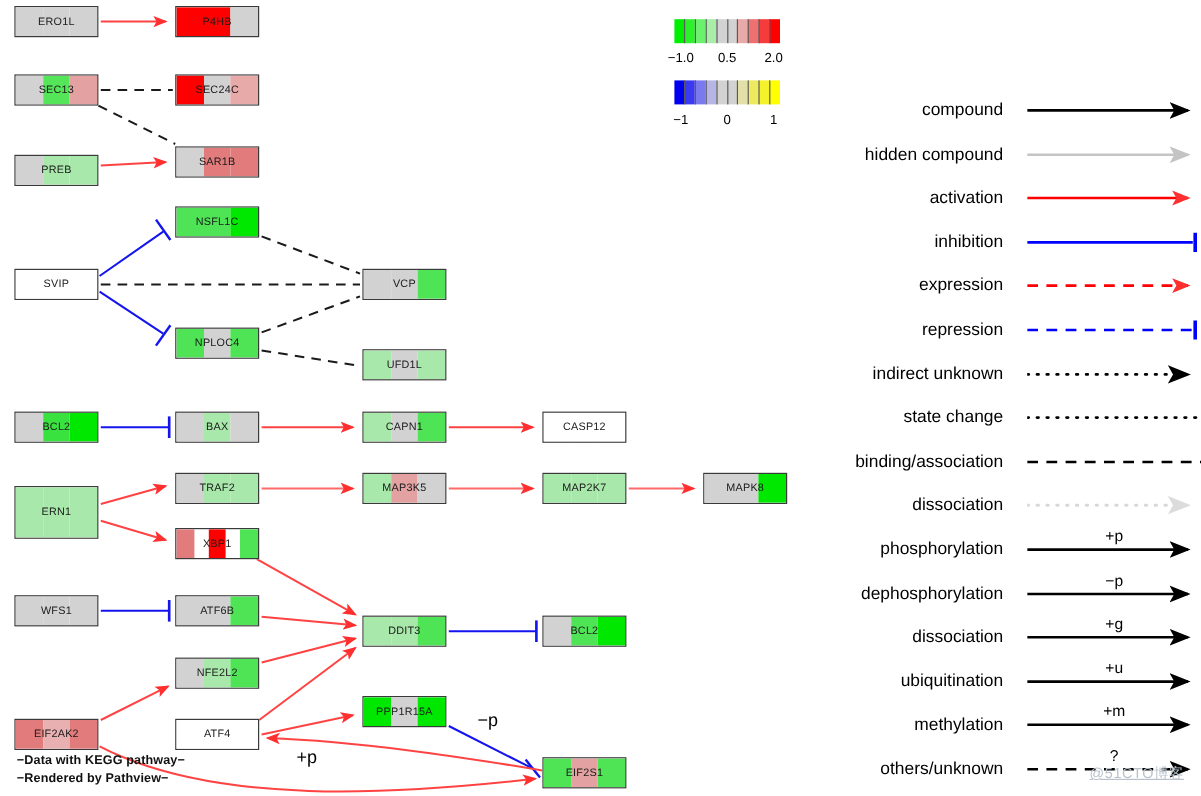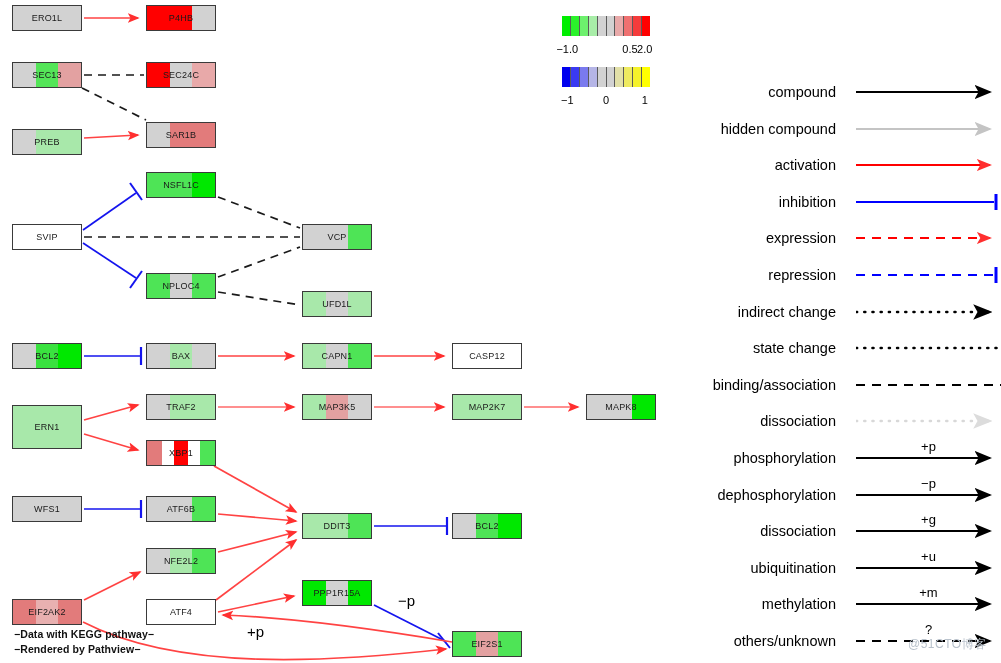--- a/index.html
+++ b/index.html
@@ -30,21 +30,21 @@
   .legend-row .lrlabel{position:absolute;right:165px;top:50%;transform:translateY(-50%);
                        font-size:14.5px;color:#000;white-space:nowrap;text-align:right;}
   .legend-row .lrart{position:absolute;left:196px;top:0;width:145px;height:20px;}
   .legend-row .lrmark{position:absolute;left:196px;width:145px;top:-9px;text-align:center;
                       font-size:13px;color:#000;}
 
   .footnote{position:absolute;font-size:10.5px;font-weight:bold;color:#111;
             white-space:nowrap;letter-spacing:.1px;}
   .edgelabel{position:absolute;font-size:15px;color:#000;}
   .watermark{position:absolute;font-size:12px;color:#b9c2cc;letter-spacing:.5px;
-             white-space:nowrap;}
+             white-space:nowrap;text-decoration:underline;}
 </style>
 </head>
 <body>
 
 <div id="canvas">
 
   <svg class="layer" viewBox="0 0 1001 663">
     <defs>
       <marker id="ar-red" markerWidth="7" markerHeight="7" refX="6" refY="3.2" orient="auto">
         <path d="M0,0.4 L7,3.2 L0,6 L1.6,3.2 Z" fill="#ff2f2f"></path>
@@ -318,21 +318,21 @@
       <div class="cseg" style="background: rgb(168, 237, 168);"></div>
       <div class="cseg" style="background: rgb(210, 210, 210);"></div>
       <div class="cseg" style="background: rgb(210, 210, 210);"></div>
       <div class="cseg" style="background: rgb(232, 169, 169);"></div>
       <div class="cseg" style="background: rgb(239, 112, 112);"></div>
       <div class="cseg" style="background: rgb(245, 59, 59);"></div>
       <div class="cseg" style="background: rgb(255, 0, 0);"></div>
     </div>
   <div id="cbar0t" class="cbar-ticks" style="left:562px;top:43px;width:88px;">
       <span style="left: 6%;">−1.0</span>
-      <span style="left: 50%; margin-left: 24px;">0.5</span>
+      <span style="left: 50%;">0.5</span>
       <span style="left: 94%;">2.0</span>
     </div>
 
   <div id="cbar1" class="cbar" style="left:562px;top:67px;width:88px;">
       <div class="cseg" style="background: rgb(0, 0, 238);"></div>
       <div class="cseg" style="background: rgb(58, 58, 242);"></div>
       <div class="cseg" style="background: rgb(122, 122, 238);"></div>
       <div class="cseg" style="background: rgb(181, 181, 230);"></div>
       <div class="cseg" style="background: rgb(210, 210, 210);"></div>
       <div class="cseg" style="background: rgb(210, 210, 210);"></div>
@@ -380,21 +380,21 @@
         </svg>
       </div>
       <div class="legend-row" style="top: 265px;">
         <div class="lrlabel">repression</div>
         <svg class="lrart" viewBox="0 0 145 20">
           <line x1="0" y1="10" x2="138" y2="10" stroke="#0000ff" stroke-width="2.2" stroke-dasharray="9 7"></line>
           <line x1="140" y1="2" x2="140" y2="18" stroke="#0000ff" stroke-width="3"></line>
         </svg>
       </div>
       <div class="legend-row" style="top: 301.6px;">
-        <div class="lrlabel">indirect change</div>
+        <div class="lrlabel">indirect unknown</div>
         <svg class="lrart" viewBox="0 0 145 20">
           <line x1="0" y1="10" x2="134" y2="10" stroke="#000000" stroke-width="2.4" stroke-dasharray="1.2 7" stroke-linecap="round" marker-end="url(#ar-black)"></line>
         </svg>
       </div>
       <div class="legend-row" style="top: 338.2px;">
         <div class="lrlabel">state change</div>
         <svg class="lrart" viewBox="0 0 145 20">
           <line x1="0" y1="10" x2="145" y2="10" stroke="#000000" stroke-width="2.4" stroke-dasharray="1.2 7" stroke-linecap="round"></line>
         </svg>
       </div>

